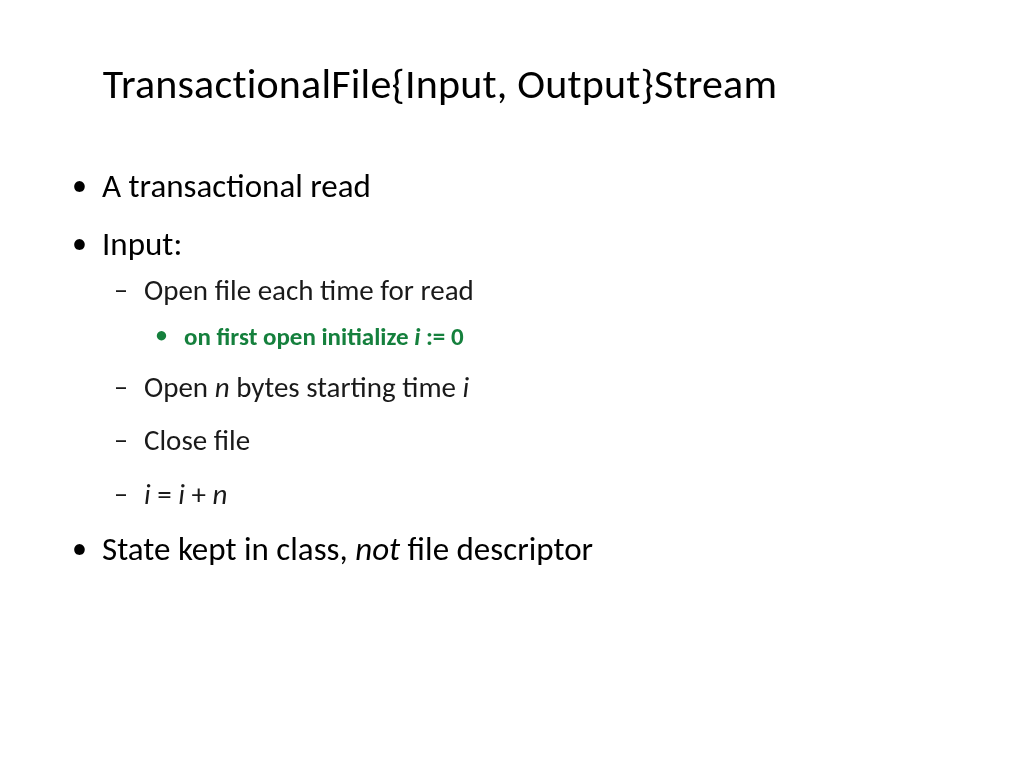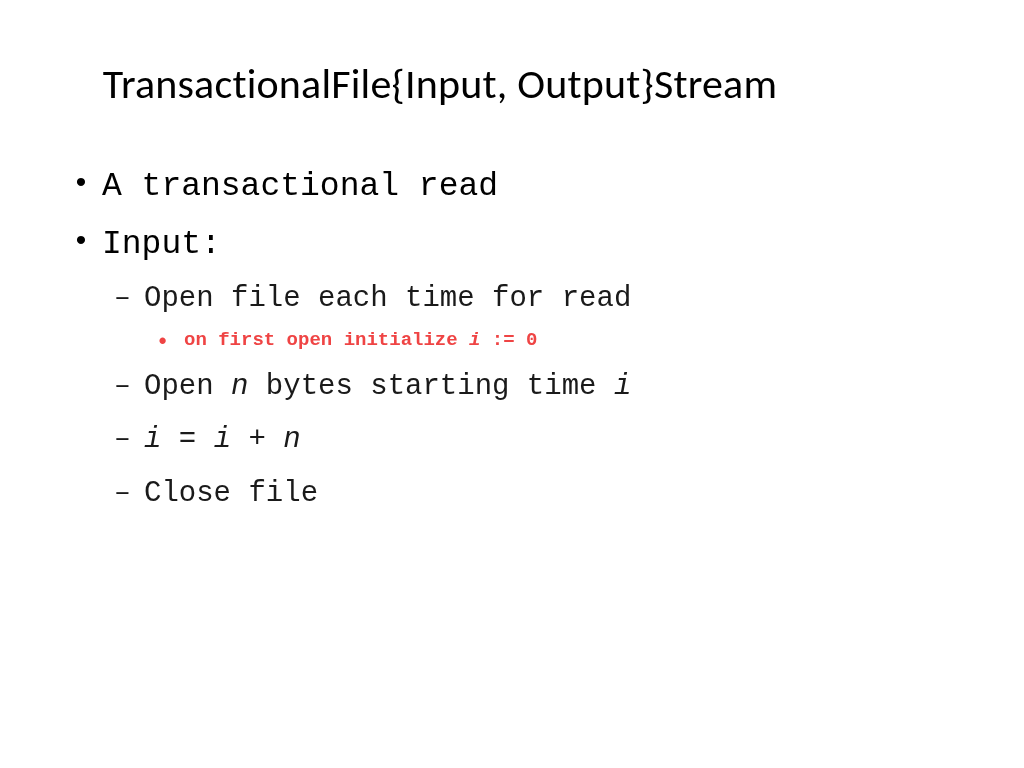--- a/index.html
+++ b/index.html
@@ -1,26 +1,26 @@
 <!DOCTYPE html>
 <html><head>
   <meta charset="utf-8">
   <style>
     * { margin: 0; padding: 0; box-sizing: border-box; }
     html, body { width: 1024px; height: 768px; background: #fff; font-family: Calibri, "Segoe UI", Arial, sans-serif; color: #000; }
     .slide { width: 880px; height: 768px; padding: 58px 70px 40px 70px; }
     .title { font-size: 42px; font-weight: 400; text-align: center; margin-bottom: 54px; letter-spacing: 0.2px; }
-    ul.l1 { list-style: none; padding-left: 32px; font-family: Liberation Mono, monospace; }
+    ul.l1 { list-style: none; padding-left: 32px; }
     ul.l1 > li { position: relative; font-size: 33px; line-height: 1.45; margin-bottom: 10px; }
     ul.l1 > li::before { content: "•"; position: absolute; left: -30px; top: 0; font-size: 30px; }
-    ul.l2 { list-style: none; padding-left: 42px; margin-top: 8px; }
+    ul.l2 { list-style: none; padding-left: 42px; }
     ul.l2 > li { position: relative; font-size: 29px; line-height: 1.5; margin-bottom: 10px; color: #1a1a1a; }
     ul.l2 > li::before { content: "–"; position: absolute; left: -30px; top: 0; font-size: 28px; }
     ul.l3 { list-style: none; padding-left: 40px; margin-top: 6px; margin-bottom: 6px; }
-    ul.l3 > li { position: relative; font-size: 19px; line-height: 1.5; font-weight: 700; color: #ef4444; }
+    ul.l3 > li { position: relative; font-size: 25px; line-height: 1.5; font-weight: 700; color: #15803d; }
     ul.l3 > li::before { content: "•"; position: absolute; left: -28px; top: 0; font-size: 22px; }
     .it { font-style: italic; }
   </style>
 </head>
 <body>
 
 <div class="slide">
   <h1 class="title">TransactionalFile{Input, Output}Stream</h1>
 
   <ul class="l1">
@@ -41,25 +41,28 @@
               <span>on first open initialize </span><span class="it">i</span><span> := 0</span>
             </li>
           </ul>
         </li>
 
         <li>
           <span>Open </span><span class="it">n</span><span> bytes starting time </span><span class="it">i</span>
         </li>
 
         <li>
-          <span class="it">i</span><span> = </span><span class="it">i</span><span> + </span><span class="it">n</span>
+          <span>Close file</span>
         </li>
 
         <li>
-          <span>Close file</span>
+          <span class="it">i</span><span> = </span><span class="it">i</span><span> + </span><span class="it">n</span>
         </li>
 
       </ul>
     </li>
 
+    <li>
+      <span>State kept in class, </span><span class="it">not</span><span> file descriptor</span>
+    </li>
 
   </ul>
 </div>
 
 </body></html>

